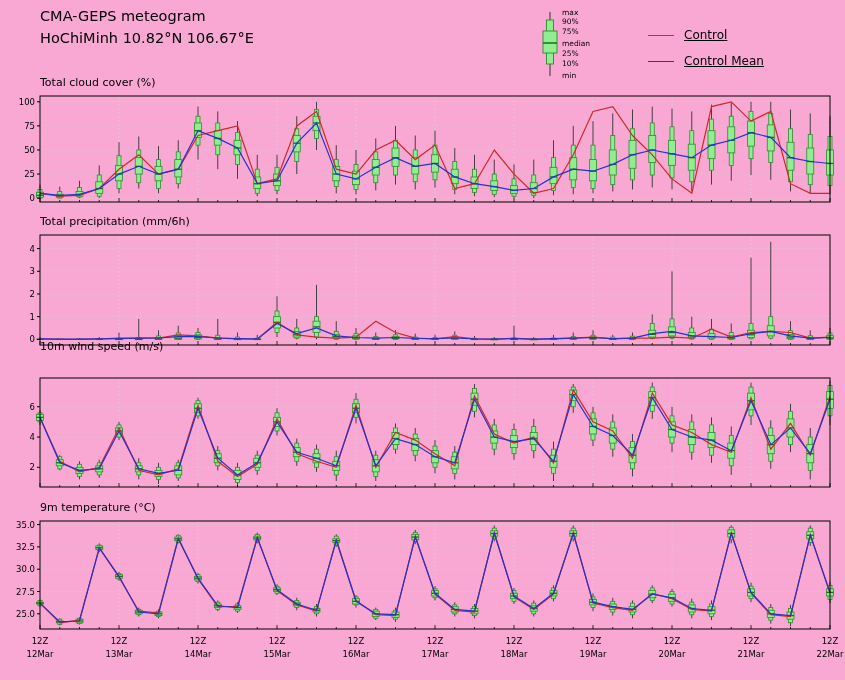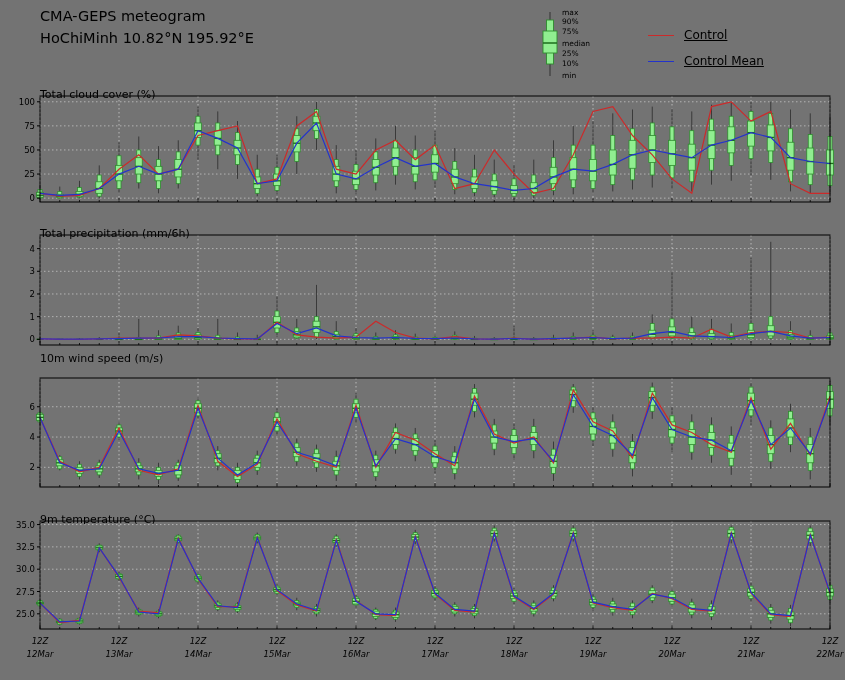--- a/index.html
+++ b/index.html
@@ -1,36 +1,36 @@
 <!DOCTYPE html>
 <html><head>
 <meta charset="utf-8">
 <style>
   html,body{margin:0;padding:0;background:#fff;}
   body{font-family:"DejaVu Sans","Liberation Sans",sans-serif;color:#000;}
-  #page{position:relative;width:845px;height:680px;background:#737373;overflow:hidden;}
+  #page{position:relative;width:845px;height:680px;background:#f9a8d4;overflow:hidden;}
   #header{position:absolute;left:40px;top:6px;font-size:14.5px;line-height:1.5;}
-  .panel-title{position:absolute;left:40px;font-size:11px;margin-top:12px;}
+  .panel-title{position:absolute;left:40px;font-size:11px;}
   .chart-svg{position:absolute;left:0;}
   #x-labels{position:absolute;left:0;top:635px;width:845px;height:34px;}
-  .xlab{position:absolute;width:44px;text-align:center;font-size:8.5px;line-height:1.5;font-style:italic;}
+  .xlab{position:absolute;width:44px;text-align:center;font-size:8.5px;line-height:1.5;}
   #legend-lines{position:absolute;left:648px;top:22px;font-size:12px;text-decoration:underline;}
   .leg-row{display:flex;align-items:center;height:26px;}
   .leg-line{display:inline-block;width:26px;height:0;border-top:1.6px solid;margin-right:10px;}
   #legend-box{position:absolute;left:536px;top:6px;}
   .glyph-label{font-size:7.5px;}
 </style>
 </head>
 <body>
 
 <div id="page">
 
   <div id="header">
     <div>CMA-GEPS meteogram</div>
-    <div>HoChiMinh 10.82°N 195.92°E</div>
+    <div>HoChiMinh 10.82°N 106.67°E</div>
   </div>
 
   <svg id="legend-box" width="108" height="76">
     <g>
       <line x1="14" y1="6" x2="14" y2="70" stroke="#333" stroke-width="1"></line>
       <rect x="10.5" y="14" width="7" height="44" fill="#90ee90" stroke="#2e8b2e" stroke-width="0.9"></rect>
       <rect x="7" y="25" width="14" height="22" fill="#90ee90" stroke="#2e8b2e" stroke-width="0.9"></rect>
       <line x1="7" y1="37" x2="21" y2="37" stroke="#1b6e1b" stroke-width="1.5"></line>
     </g>
     <text class="glyph-label" x="26" y="9">max</text>

